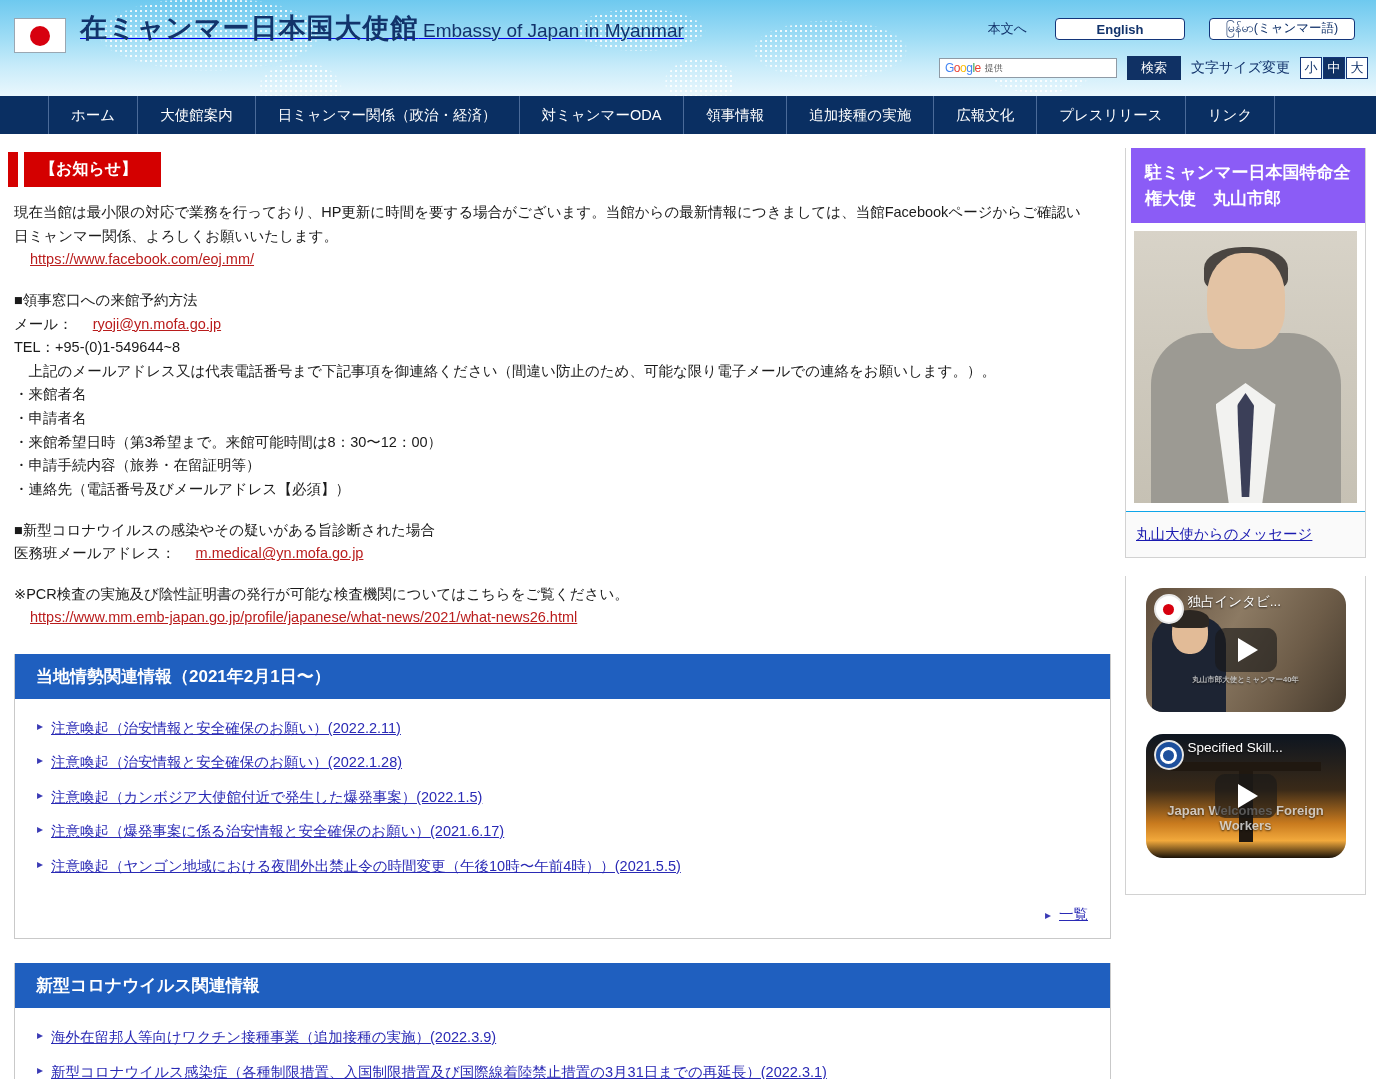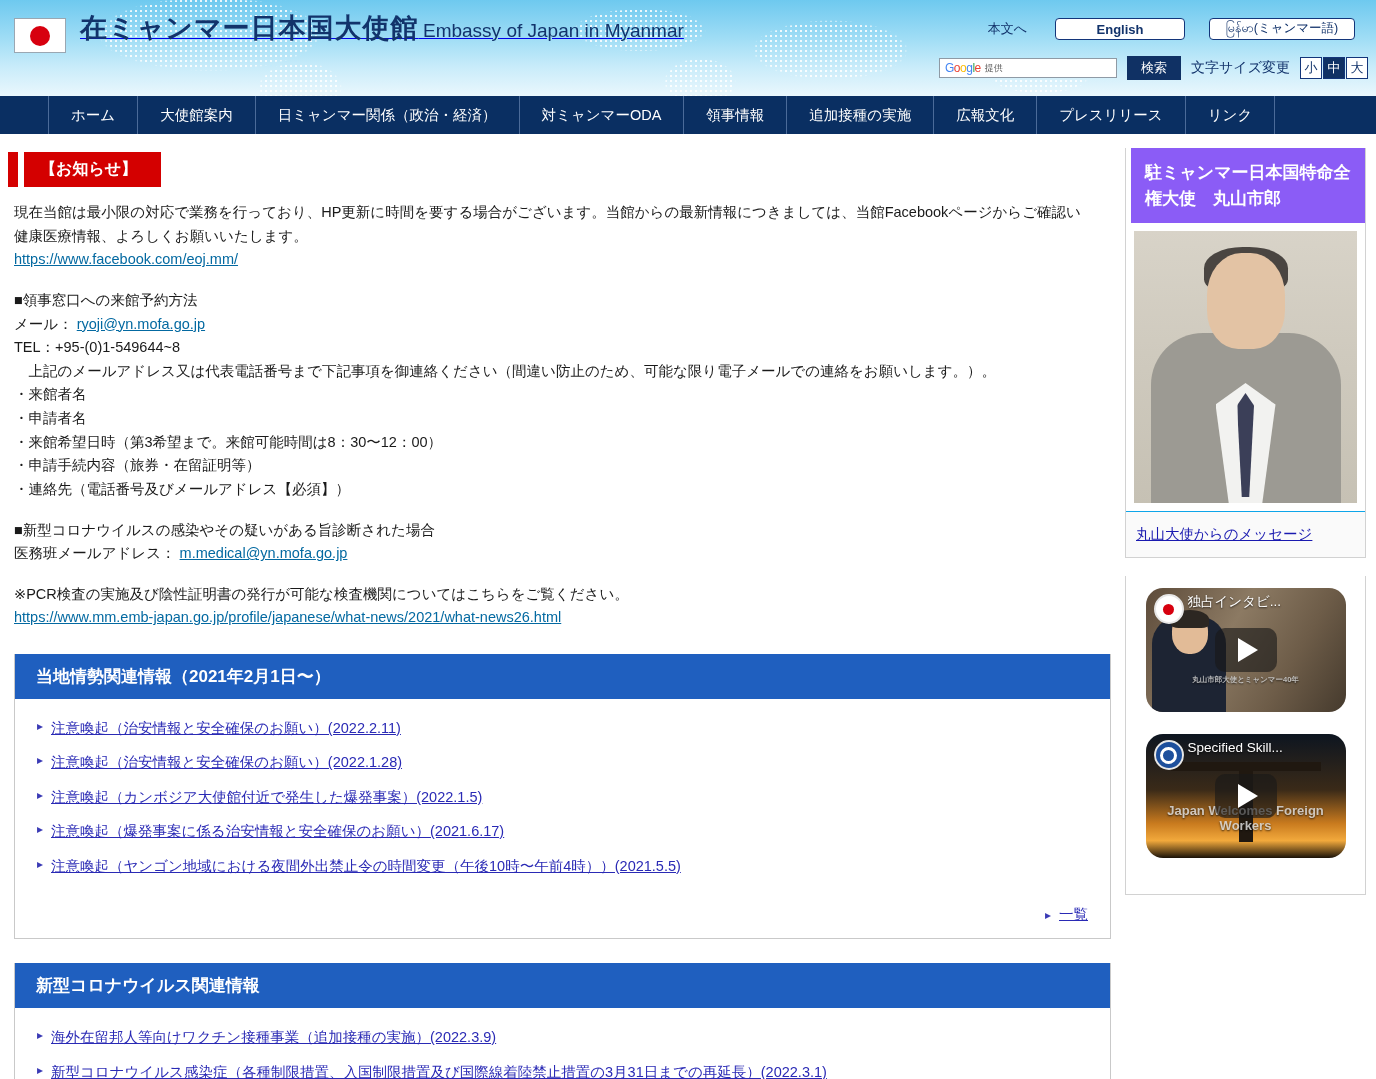--- a/index.html
+++ b/index.html
@@ -134,21 +134,21 @@
     border-left: 6px solid #fff;
     box-shadow: -10px 0 0 0 #d40000;
     position: relative; left: 4px;
   }
   .notice-body {
     padding: 0 18px 0 14px;
     font-size: 14.5px; line-height: 1.63; color: #1a1a1a;
   }
   .notice-body p { margin: 0; }
   .notice-body .blank { height: 17px; }
-  a.inline-link { color: #0369a1; text-decoration: underline; }
+  a.inline-link { color: #b91c1c; text-decoration: underline; margin-left: 16px; }
   .indent { padding-left: 1em; }
 
   
   .section { margin: 22px 14px 0 14px; border: 1px solid #c9c9c9; border-top: none; }
   .section-head {
     background: #1f5fbf; color: #fff;
     font-size: 17px; font-weight: bold;
     padding: 11px 14px 11px 16px;
     border-left: 5px solid #fff;
     position: relative;
@@ -337,21 +337,21 @@
 </nav>
 
 <div class="page">
 
   <div class="main">
 
     <div class="notice-badge">【お知らせ】</div>
 
     <div class="notice-body">
       <p>現在当館は最小限の対応で業務を行っており、HP更新に時間を要する場合がございます。当館からの最新情報につきましては、当館Facebookページからご確認い</p>
-      <p>健康医療情報、よろしくお願いいたします。</p>
+      <p>日ミャンマー関係、よろしくお願いいたします。</p>
       <p><a class="inline-link" href="#">https://www.facebook.com/eoj.mm/</a></p>
       <div class="blank"></div>
       <p>■領事窓口への来館予約方法</p>
       <p><span>メール：</span>
          <a class="inline-link" href="#">ryoji@yn.mofa.go.jp</a></p>
       <p>TEL：+95-(0)1-549644~8</p>
       <p class="indent">上記のメールアドレス又は代表電話番号まで下記事項を御連絡ください（間違い防止のため、可能な限り電子メールでの連絡をお願いします。）。</p>
       <p>・来館者名</p>
       <p>・申請者名</p>
       <p>・来館希望日時（第3希望まで。来館可能時間は8：30〜12：00）</p>

